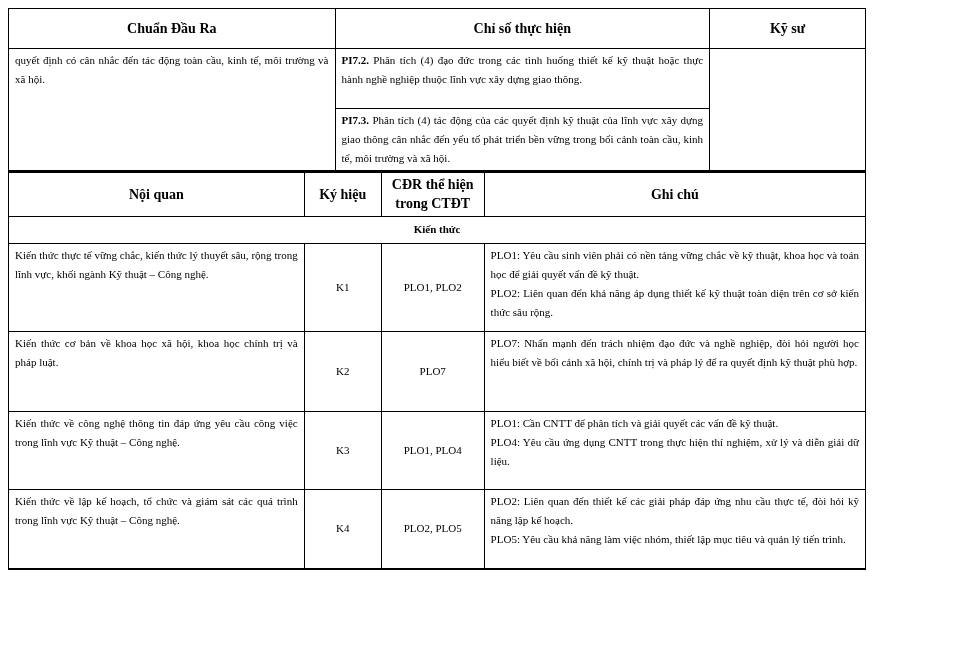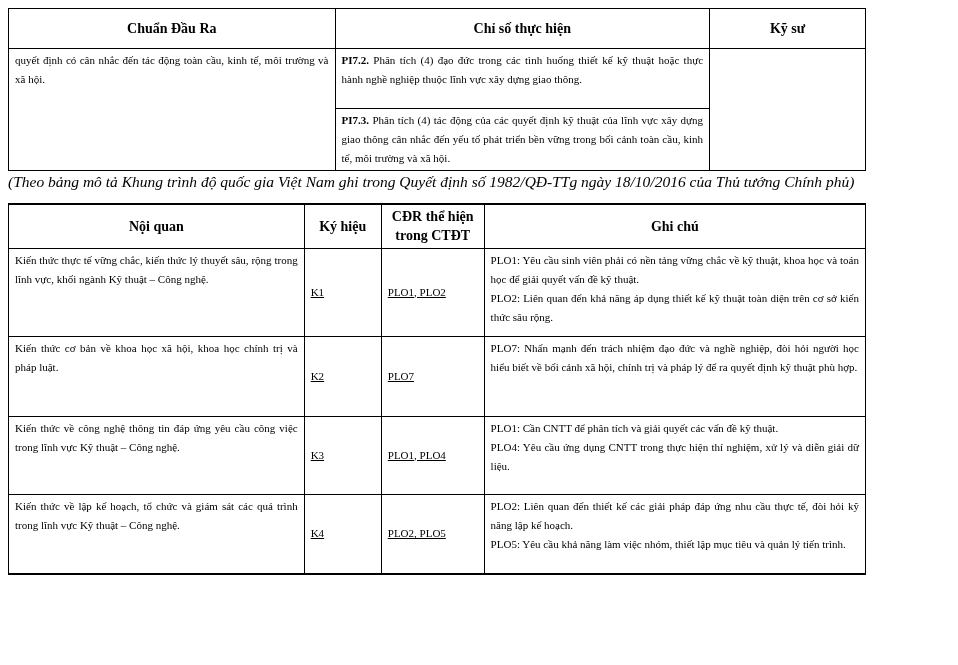--- a/index.html
+++ b/index.html
@@ -15,21 +15,21 @@
   .b{font-weight:bold;}
   .heading{font-weight:bold;font-size:15px;line-height:20px;margin:13px 0 8px 0;}
   .note{font-style:italic;font-size:15.5px;line-height:21px;margin:0 0 11px 0;width:942px;}
   .t2{border-top:2px solid #000;border-bottom:2px solid #000;}
   .t2 thead tr{height:44px;}
   .t2 .group-row td{height:24px;text-align:center;font-weight:bold;vertical-align:middle;padding:1px;}
   .t2 .r1{height:88px;}
   .t2 .r2{height:80px;}
   .t2 .r3{height:78px;}
   .t2 .r4{height:80px;}
-  td.center{text-align:left;vertical-align:middle;text-decoration:underline;}
+  td.center{text-align:center;vertical-align:middle;}
   .noteline{text-align:justify;}
 </style>
 </head>
 <body>
 
 <div class="page">
 
   <table class="t1">
     <colgroup>
       <col style="width:38.1%">
@@ -48,38 +48,40 @@
         <td rowspan="2" class="just">quyết định có cân nhắc đến tác động toàn cầu, kinh tế, môi trường và xã hội.</td>
         <td class="just"><span class="b">PI7.2.</span> <span>Phân tích (4) đạo đức trong các tình huống thiết kế kỹ thuật hoặc thực hành nghề nghiệp thuộc lĩnh vực xây dựng giao thông.</span></td>
         <td rowspan="2"></td>
       </tr>
       <tr class="row-pi73">
         <td class="just"><span class="b">PI7.3.</span> <span>Phân tích (4) tác động của các quyết định kỹ thuật của lĩnh vực xây dựng giao thông cân nhắc đến yếu tố phát triển bền vững trong bối cảnh toàn cầu, kinh tế, môi trường và xã hội.</span></td>
       </tr>
     </tbody>
   </table>
 
-  <div class="note">(Theo bảng mô tả Khung trình độ quốc gia Việt Nam ghi trong Quyết định số 1982/QĐ-TTg ngày 18/10/2016 của Thủ tướng Chính phủ)</div>
 
   <table class="t2">
     <colgroup>
       <col style="width:34.5%">
       <col style="width:9%">
       <col style="width:12%">
       <col style="width:44.5%">
     </colgroup>
     <thead>
       <tr>
         <th>Nội quan</th>
         <th>Ký hiệu</th>
         <th>CĐR thể hiện trong CTĐT</th>
         <th>Ghi chú</th>
       </tr>
     </thead>
     <tbody>
+      <tr class="group-row">
+        <td colspan="4">Kiến thức</td>
+      </tr>
 
       <tr class="r1">
         <td class="just">Kiến thức thực tế vững chắc, kiến thức lý thuyết sâu, rộng trong lĩnh vực, khối ngành Kỹ thuật – Công nghệ.</td>
         <td class="center">K1</td>
         <td class="center">PLO1, PLO2</td>
         <td>
           <div class="noteline">PLO1: Yêu cầu sinh viên phải có nền tảng vững chắc về kỹ thuật, khoa học và toán học để giải quyết vấn đề kỹ thuật.</div>
           <div class="noteline">PLO2: Liên quan đến khả năng áp dụng thiết kế kỹ thuật toàn diện trên cơ sở kiến thức sâu rộng.</div>
         </td>
       </tr>

